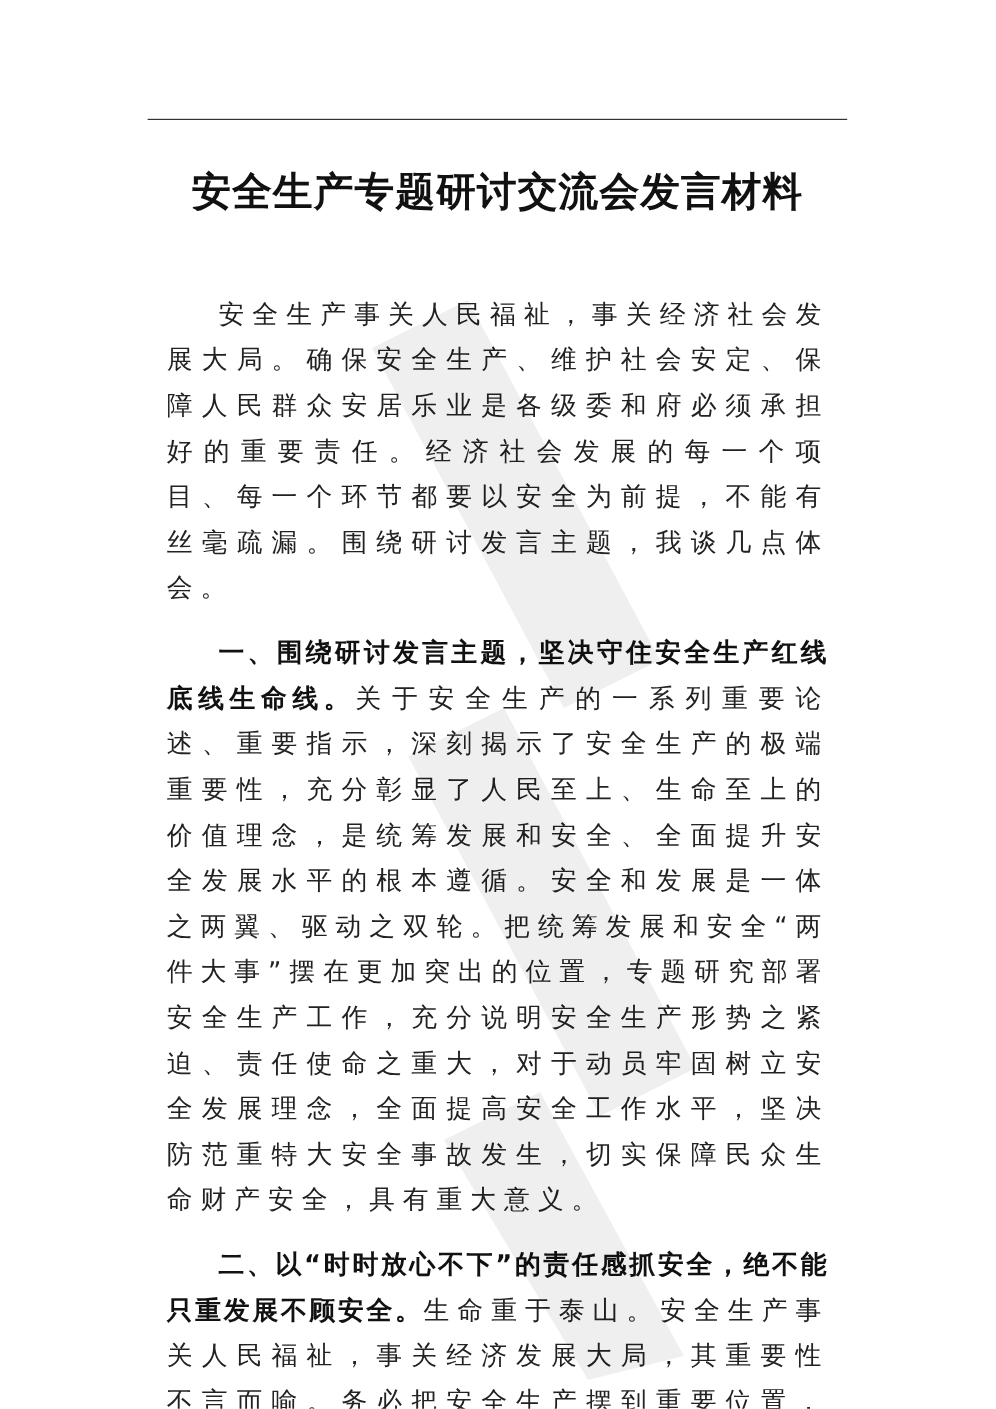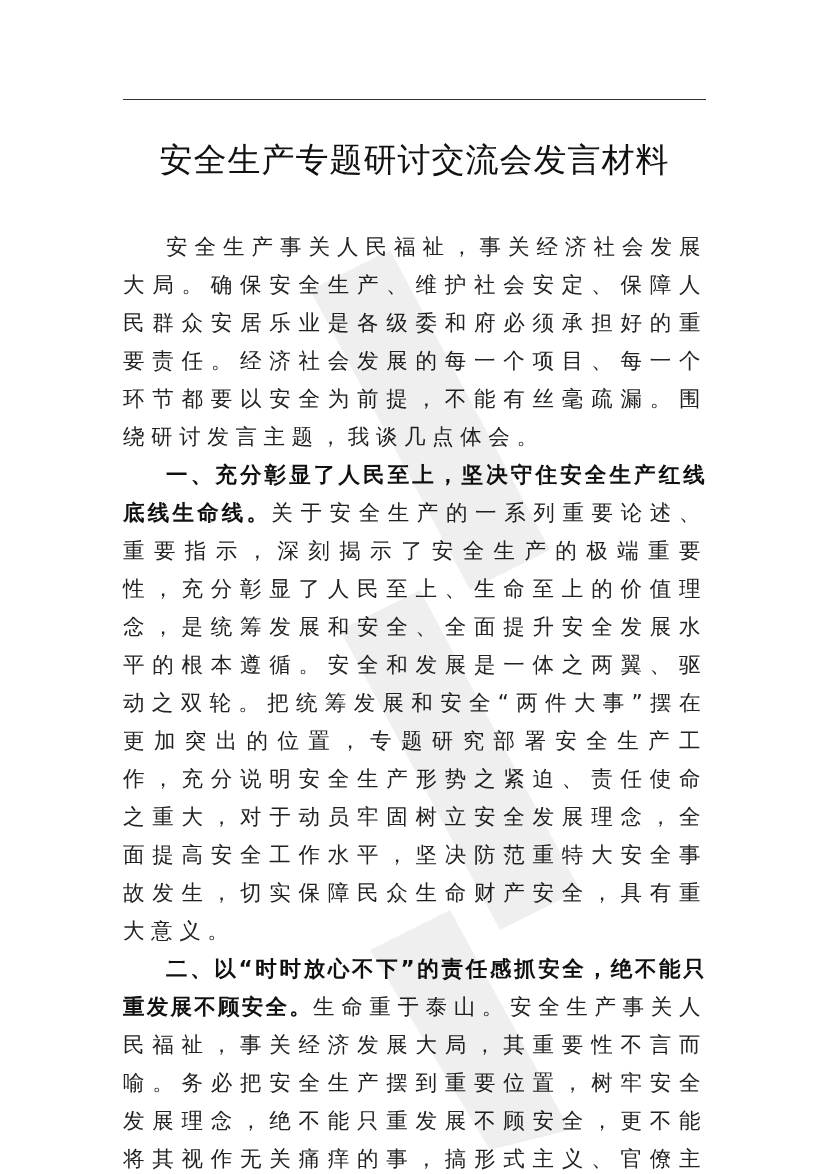--- a/index.html
+++ b/index.html
@@ -2,45 +2,45 @@
 <html><head>
 <meta charset="utf-8">
 <style>
   html, body { margin: 0; padding: 0; background: #ffffff; }
   body { width: 830px; height: 1174px; position: relative; overflow: hidden;
          font-family: "DejaVu Serif", "Liberation Serif", serif; color: #1a1a1a; }
   .page { position: absolute; left: 0; top: 0; width: 830px; height: 1174px; background: #fff; }
   .top-rule { position: absolute; left: 123px; top: 99px; width: 583px; height: 0;
               border-top: 1.5px solid #333; }
   .title { position: absolute; left: 123px; top: 138px; width: 583px; text-align: center;
-           font-family: "DejaVu Serif", "Liberation Serif", serif; font-weight: normal;
+           font-family: "DejaVu Serif", "Liberation Serif", serif; font-weight: bold;
            font-size: 33px; letter-spacing: 1px; color: #111; line-height: 44px; }
   .body { position: absolute; left: 123px; top: 228px; width: 584px;
           font-family: "DejaVu Sans", "Liberation Sans", sans-serif;
           font-size: 21.5px; line-height: 38px; letter-spacing: 6.6px; color: #222;
           text-align: justify; }
-  .body p { margin: 0; text-indent: 2em; }
+  .body p { margin: 16px; text-indent: 2em; }
   .body .heading { font-weight: bold; color: #111; letter-spacing: 2.2px; }
   .watermark { position: absolute; left: 250px; top: 250px; width: 360px; height: 900px;
                pointer-events: none; opacity: 0.06; }
 </style>
 </head>
 <body>
 
 <div class="page">
   <div class="top-rule"></div>
 
   <div class="title">安全生产专题研讨交流会发言材料</div>
 
   <div class="body">
     <p>
       <span>安全生产事关人民福祉，事关经济社会发展大局。确保安全生产、维护社会安定、保障人民群众安居乐业是各级委和府必须承担好的重要责任。经济社会发展的每一个项目、每一个环节都要以安全为前提，不能有丝毫疏漏。围绕研讨发言主题，我谈几点体会。</span>
     </p>
     <p>
-      <span class="heading">一、充分彰显了人民至上，坚决守住安全生产红线底线生命线。</span><span>关于安全生产的一系列重要论述、重要指示，深刻揭示了安全生产的极端重要性，充分彰显了人民至上、生命至上的价值理念，是统筹发展和安全、全面提升安全发展水平的根本遵循。安全和发展是一体之两翼、驱动之双轮。把统筹发展和安全“两件大事”摆在更加突出的位置，专题研究部署安全生产工作，充分说明安全生产形势之紧迫、责任使命之重大，对于动员牢固树立安全发展理念，全面提高安全工作水平，坚决防范重特大安全事故发生，切实保障民众生命财产安全，具有重大意义。</span>
+      <span class="heading">一、围绕研讨发言主题，坚决守住安全生产红线底线生命线。</span><span>关于安全生产的一系列重要论述、重要指示，深刻揭示了安全生产的极端重要性，充分彰显了人民至上、生命至上的价值理念，是统筹发展和安全、全面提升安全发展水平的根本遵循。安全和发展是一体之两翼、驱动之双轮。把统筹发展和安全“两件大事”摆在更加突出的位置，专题研究部署安全生产工作，充分说明安全生产形势之紧迫、责任使命之重大，对于动员牢固树立安全发展理念，全面提高安全工作水平，坚决防范重特大安全事故发生，切实保障民众生命财产安全，具有重大意义。</span>
     </p>
     <p>
       <span class="heading">二、以“时时放心不下”的责任感抓安全，绝不能只重发展不顾安全。</span><span>生命重于泰山。安全生产事关人民福祉，事关经济发展大局，其重要性不言而喻。务必把安全生产摆到重要位置，树牢安全发展理念，绝不能只重发展不顾安全，更不能将其视作无关痛痒的事，搞形式主义、官僚主义。安全生产工作做不好，民众生命安全得不到保障，经济发展就无</span>
     </p>
   </div>
 
   <svg class="watermark" viewBox="0 0 360 900">
     <g fill="#000">
       <polygon points="60,40 140,0 300,300 220,340"></polygon>
       <polygon points="90,380 170,340 330,640 250,680"></polygon>

